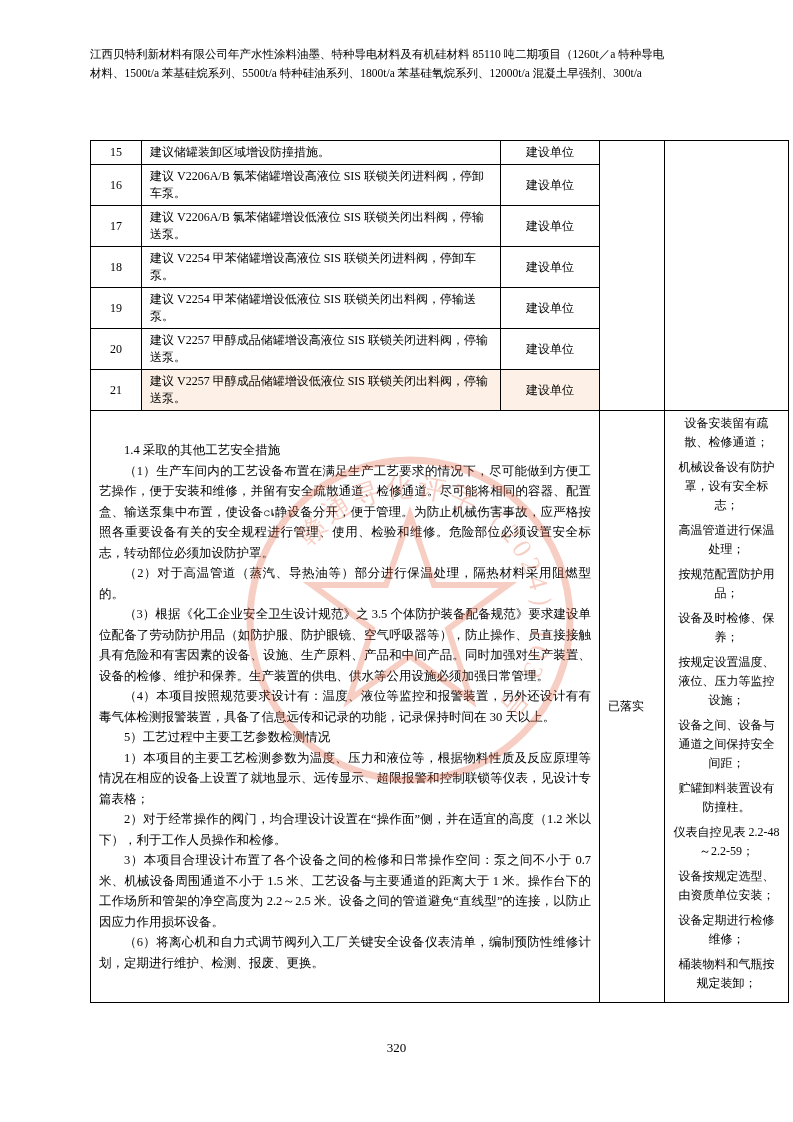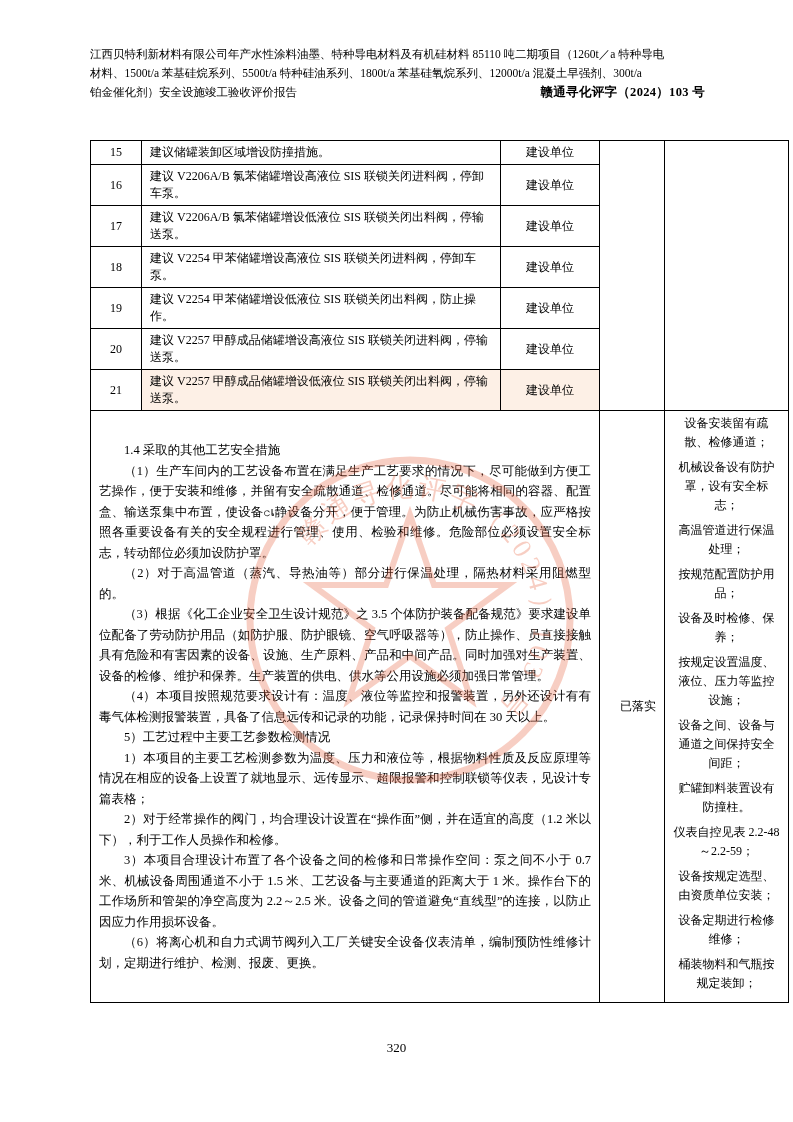--- a/index.html
+++ b/index.html
@@ -130,21 +130,21 @@
     text-align: center;
   }
   .note-cell p {
     margin: 0 0 6px 0;
     font-size: 12px;
     line-height: 19px;
     text-align: center;
   }
   .status-cell {
     vertical-align: middle;
-    text-align: right;
+    text-align: left;
     font-size: 12.5px;
     line-height: 19px;
   }
   
   .page-number {
     position: absolute;
     left: 0;
     right: 0;
     top: 1040px;
     text-align: center;
@@ -152,24 +152,20 @@
   }
 </style>
 </head>
 <body>
 
 <div class="page">
 
   <div class="header">
     <div class="header-line">江西贝特利新材料有限公司年产水性涂料油墨、特种导电材料及有机硅材料 85110 吨二期项目（1260t／a 特种导电</div>
     <div class="header-line">材料、1500t/a 苯基硅烷系列、5500t/a 特种硅油系列、1800t/a 苯基硅氧烷系列、12000t/a 混凝土早强剂、300t/a</div>
-    <div class="header-row-last">
-      <div class="left">铂金催化剂）安全设施竣工验收评价报告</div>
-      <div class="right">赣通寻化评字（2024）103 号</div>
-    </div>
   </div>
 
   <div class="watermark">
     <svg viewBox="0 0 400 400" xmlns="http://www.w3.org/2000/svg">
       <circle cx="200" cy="200" r="160" fill="none" stroke="#e8603c" stroke-width="7"></circle>
       <polygon points="200,95 224,165 298,165 238,209 261,280 200,236 139,280 162,209 102,165 176,165" fill="none" stroke="#e8603c" stroke-width="6"></polygon>
       <path id="wmcircle" d="M 200,200 m -124,0 a 124,124 0 1,1 248,0 a 124,124 0 1,1 -248,0" fill="none"></path>
       <text fill="#e8603c" font-size="27" font-family="'Liberation Serif', serif" letter-spacing="4">
         <textPath href="#wmcircle" startOffset="10%">赣通寻化评字（2024）103 号</textPath>
       </text>
@@ -195,21 +191,21 @@
         <td class="col-desc">建议 V2206A/B 氯苯储罐增设低液位 SIS 联锁关闭出料阀，停输送泵。</td>
         <td class="col-unit">建设单位</td>
       </tr>
       <tr>
         <td class="col-num">18</td>
         <td class="col-desc">建议 V2254 甲苯储罐增设高液位 SIS 联锁关闭进料阀，停卸车泵。</td>
         <td class="col-unit">建设单位</td>
       </tr>
       <tr>
         <td class="col-num">19</td>
-        <td class="col-desc">建议 V2254 甲苯储罐增设低液位 SIS 联锁关闭出料阀，防止操作。</td>
+        <td class="col-desc">建议 V2254 甲苯储罐增设低液位 SIS 联锁关闭出料阀，停输送泵。</td>
         <td class="col-unit">建设单位</td>
       </tr>
       <tr>
         <td class="col-num">20</td>
         <td class="col-desc">建议 V2257 甲醇成品储罐增设高液位 SIS 联锁关闭进料阀，停输送泵。</td>
         <td class="col-unit">建设单位</td>
       </tr>
       <tr class="row-highlight">
         <td class="col-num">21</td>
         <td class="col-desc">建议 V2257 甲醇成品储罐增设低液位 SIS 联锁关闭出料阀，停输送泵。</td>

